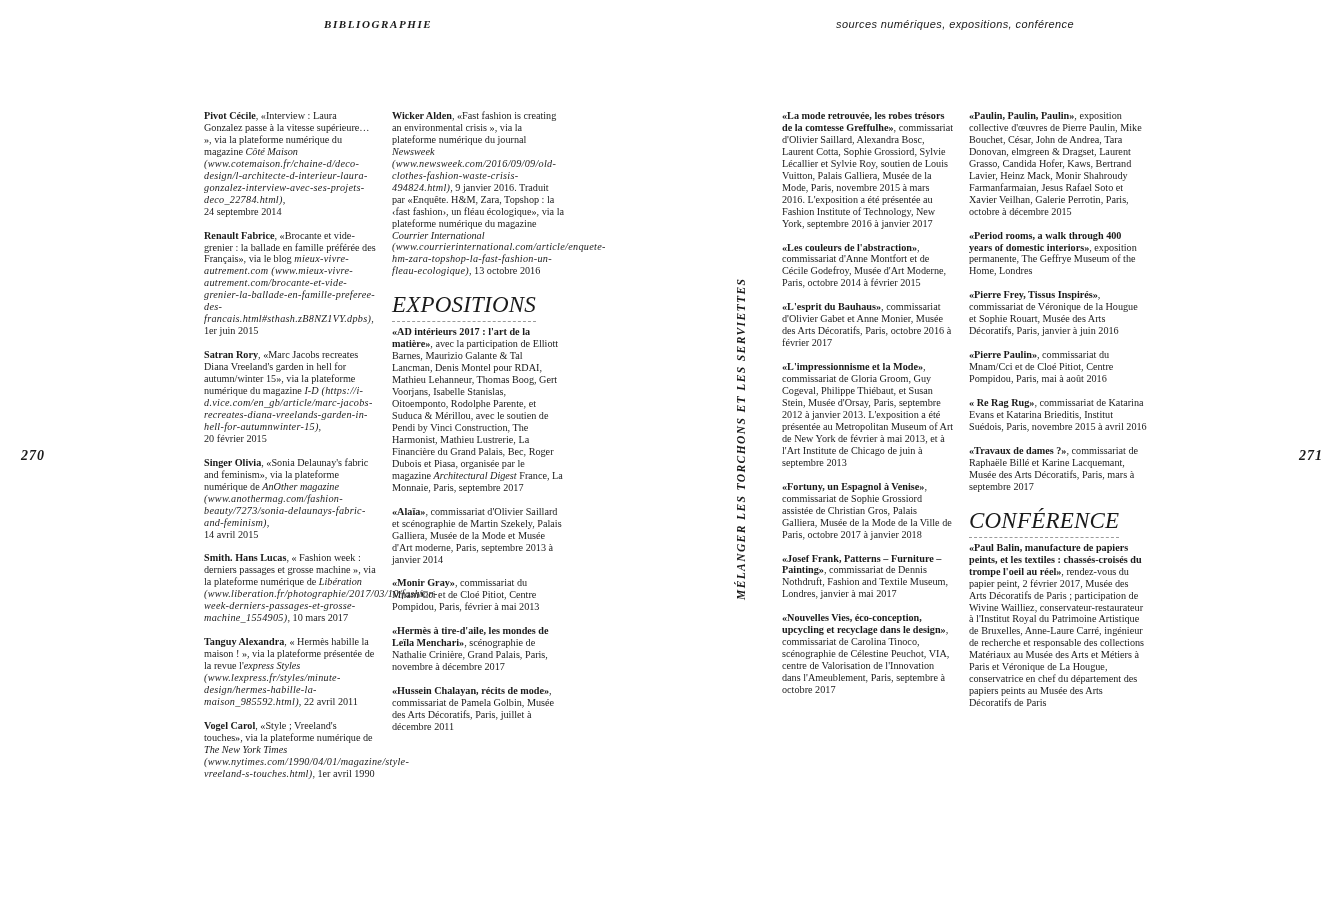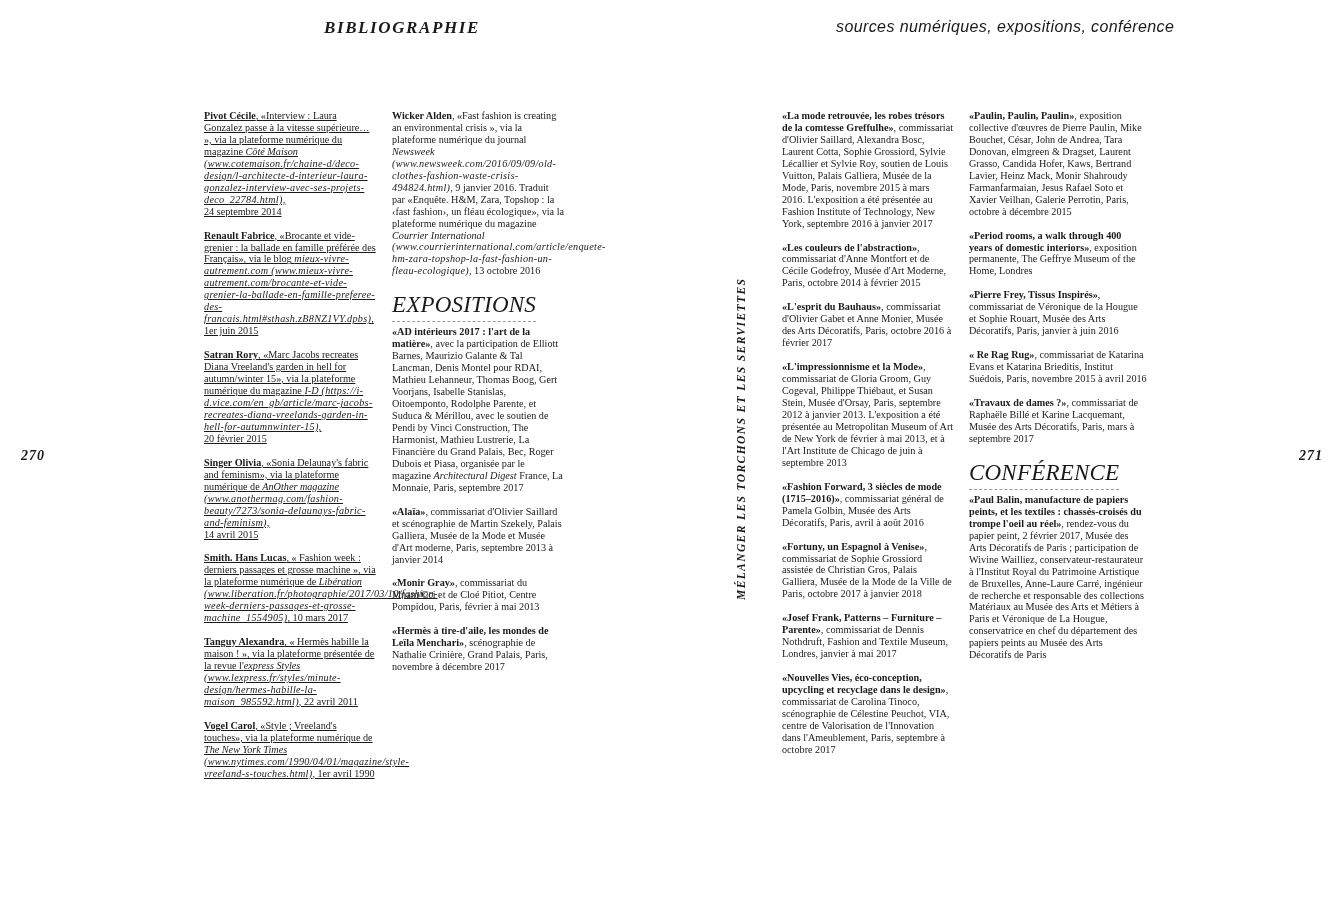--- a/index.html
+++ b/index.html
@@ -5,49 +5,49 @@
   * { box-sizing: border-box; margin: 0; padding: 0; }
   html, body { width: 1340px; height: 911px; background: #ffffff; overflow: hidden; }
   body { position: relative; font-family: "Liberation Serif", "DejaVu Serif", serif; color: #1a1a1a; }
   .spread { position: absolute; inset: 0; }
   .page { position: absolute; top: 0; height: 911px; width: 670px; }
   .page.left { left: 0; }
   .page.right { left: 670px; }
 
   .running-head {
     position: absolute; top: 18px;
-    font-size: 17px;
+    font-size: 11px;
   }
   .running-head.left-head {
     left: 324px;
     font-family: "Liberation Serif", serif;
     font-weight: bold; font-style: italic; letter-spacing: 1.6px;
   }
   .running-head.right-head {
     left: 166px;
     font-family: "Liberation Sans", sans-serif;
-    font-style: italic; letter-spacing: 0.4px; font-size: 16px;
+    font-style: italic; letter-spacing: 0.4px; font-size: 11px;
   }
 
   .folio {
     position: absolute; top: 448px;
     font-weight: bold; font-style: italic; font-size: 14px; letter-spacing: 1px;
   }
   .folio.left-folio { left: 21px; }
   .folio.right-folio { left: 629px; }
 
   .vertical-title {
     position: absolute; left: 735px; top: 600px;
     transform-origin: left top; transform: rotate(-90deg);
     font-weight: bold; font-style: italic; font-size: 11.5px; letter-spacing: 1.4px;
     white-space: nowrap;
   }
 
   .col { position: absolute; top: 110px; font-size: 10.2px; line-height: 11.95px; }
-  .col-1 { left: 204px; width: 172px; text-decoration: underline; }
+  .col-1 { left: 204px; width: 172px; }
   .col-2 { left: 392px; width: 172px; }
   .col-3 { left: 782px; width: 172px; }
   .col-4 { left: 969px; width: 178px; }
 
   .entry { margin-bottom: 12px; }
   .entry .name, .entry .title { font-weight: bold; }
   .entry .mag { font-style: italic; }
   .entry .url { font-style: italic; font-family: "Liberation Serif", serif; letter-spacing: 0.3px; }
 
   .section-head {
@@ -100,43 +100,46 @@
     </div>
     <div class="entry">
       <span class="title">«Alaïa»</span><span>, commissariat d'Olivier Saillard et scénographie de Martin Szekely, Palais Galliera, Musée de la Mode et Musée d'Art moderne, Paris, septembre 2013 à janvier 2014</span>
     </div>
     <div class="entry">
       <span class="title">«Monir Gray»</span><span>, commissariat du Mnam/Cci et de Cloé Pitiot, Centre Pompidou, Paris, février à mai 2013</span>
     </div>
     <div class="entry">
       <span class="title">«Hermès à tire-d'aile, les mondes de Leïla Menchari»</span><span>, scénographie de Nathalie Crinière, Grand Palais, Paris, novembre à décembre 2017</span>
     </div>
+    <div class="entry">
+      <span class="title">«Hussein Chalayan, récits de mode»</span><span>, commissariat de Pamela Golbin, Musée des Arts Décoratifs, Paris, juillet à décembre 2011</span>
+    </div>
   </div>
 
   <div class="page right">
     <div class="running-head right-head">sources numériques, expositions, conférence</div>
     <div class="folio right-folio">271</div>
   </div>
 
   <div class="vertical-title">MÉLANGER LES TORCHONS ET LES SERVIETTES</div>
 
   <div class="col col-3">
     <div class="entry"><span class="title">«La mode retrouvée, les robes trésors de la comtesse Greffulhe»</span><span>, commissariat d'Olivier Saillard, Alexandra Bosc, Laurent Cotta, Sophie Grossiord, Sylvie Lécallier et Sylvie Roy, soutien de Louis Vuitton, Palais Galliera, Musée de la Mode, Paris, novembre 2015 à mars 2016. L'exposition a été présentée au Fashion Institute of Technology, New York, septembre 2016 à janvier 2017</span></div>
     <div class="entry"><span class="title">«Les couleurs de l'abstraction»</span><span>, commissariat d'Anne Montfort et de Cécile Godefroy, Musée d'Art Moderne, Paris, octobre 2014 à février 2015</span></div>
     <div class="entry"><span class="title">«L'esprit du Bauhaus»</span><span>, commissariat d'Olivier Gabet et Anne Monier, Musée des Arts Décoratifs, Paris, octobre 2016 à février 2017</span></div>
     <div class="entry"><span class="title">«L'impressionnisme et la Mode»</span><span>, commissariat de Gloria Groom, Guy Cogeval, Philippe Thiébaut, et Susan Stein, Musée d'Orsay, Paris, septembre 2012 à janvier 2013. L'exposition a été présentée au Metropolitan Museum of Art de New York de février à mai 2013, et à l'Art Institute de Chicago de juin à septembre 2013</span></div>
-    <div class="entry"><span class="title">«Fashion Forward, 3 siècles de mode (1715–2016)»</span><span>, commissariat général de Pamela Golbin, Musée des Arts Décoratifs, Paris, avril à août 2016</span></div>
     <div class="entry"><span class="title">«Fortuny, un Espagnol à Venise»</span><span>, commissariat de Sophie Grossiord assistée de Christian Gros, Palais Galliera, Musée de la Mode de la Ville de Paris, octobre 2017 à janvier 2018</span></div>
-    <div class="entry"><span class="title">«Josef Frank, Patterns – Furniture – Parente»</span><span>, commissariat de Dennis Nothdruft, Fashion and Textile Museum, Londres, janvier à mai 2017</span></div>
+    <div class="entry"><span class="title">«Josef Frank, Patterns – Furniture – Painting»</span><span>, commissariat de Dennis Nothdruft, Fashion and Textile Museum, Londres, janvier à mai 2017</span></div>
     <div class="entry"><span class="title">«Nouvelles Vies, éco-conception, upcycling et recyclage dans le design»</span><span>, commissariat de Carolina Tinoco, scénographie de Célestine Peuchot, VIA, centre de Valorisation de l'Innovation dans l'Ameublement, Paris, septembre à octobre 2017</span></div>
   </div>
 
   <div class="col col-4">
     <div class="entry"><span class="title">«Paulin, Paulin, Paulin»</span><span>, exposition collective d'œuvres de Pierre Paulin, Mike Bouchet, César, John de Andrea, Tara Donovan, elmgreen &amp; Dragset, Laurent Grasso, Candida Hofer, Kaws, Bertrand Lavier, Heinz Mack, Monir Shahroudy Farmanfarmaian, Jesus Rafael Soto et Xavier Veilhan, Galerie Perrotin, Paris, octobre à décembre 2015</span></div>
     <div class="entry"><span class="title">«Period rooms, a walk through 400 years of domestic interiors»</span><span>, exposition permanente, The Geffrye Museum of the Home, Londres</span></div>
     <div class="entry"><span class="title">«Pierre Frey, Tissus Inspirés»</span><span>, commissariat de Véronique de la Hougue et Sophie Rouart, Musée des Arts Décoratifs, Paris, janvier à juin 2016</span></div>
+    <div class="entry"><span class="title">«Pierre Paulin»</span><span>, commissariat du Mnam/Cci et de Cloé Pitiot, Centre Pompidou, Paris, mai à août 2016</span></div>
     <div class="entry"><span class="title">« Re Rag Rug»</span><span>, commissariat de Katarina Evans et Katarina Brieditis, Institut Suédois, Paris, novembre 2015 à avril 2016</span></div>
     <div class="entry"><span class="title">«Travaux de dames ?»</span><span>, commissariat de Raphaële Billé et Karine Lacquemant, Musée des Arts Décoratifs, Paris, mars à septembre 2017</span></div>
     <div class="section-head">CONFÉRENCE</div>
     <div class="entry"><span class="title">«Paul Balin, manufacture de papiers peints, et les textiles : chassés-croisés du trompe l'oeil au réel»</span><span>, rendez-vous du papier peint, 2 février 2017, Musée des Arts Décoratifs de Paris ; participation de Wivine Wailliez, conservateur-restaurateur à l'Institut Royal du Patrimoine Artistique de Bruxelles, Anne-Laure Carré, ingénieur de recherche et responsable des collections Matériaux au Musée des Arts et Métiers à Paris et Véronique de La Hougue, conservatrice en chef du département des papiers peints au Musée des Arts Décoratifs de Paris</span></div>
   </div>
 
 </div>
 
 </body></html>

